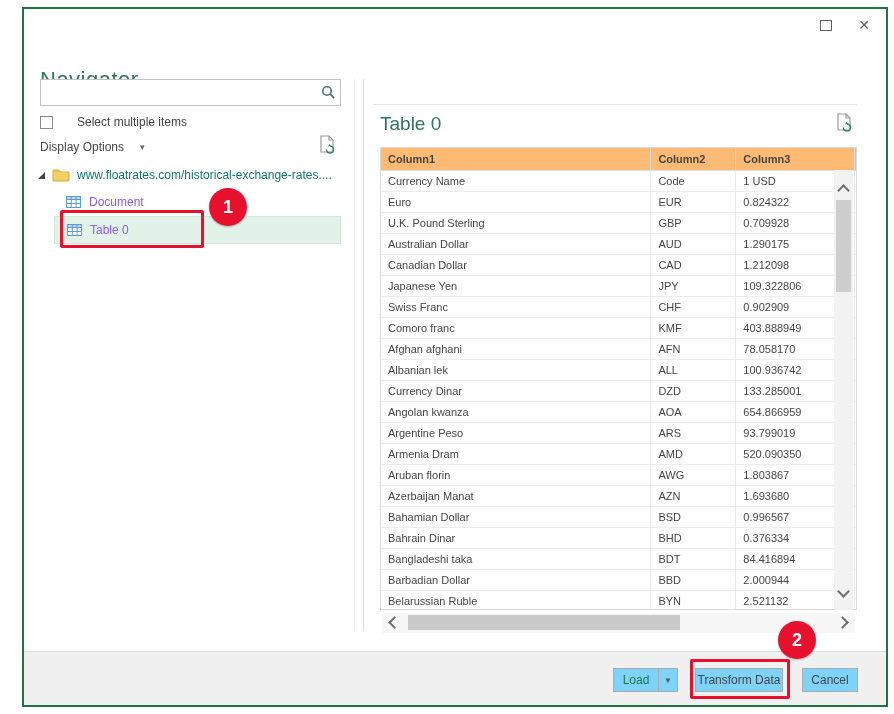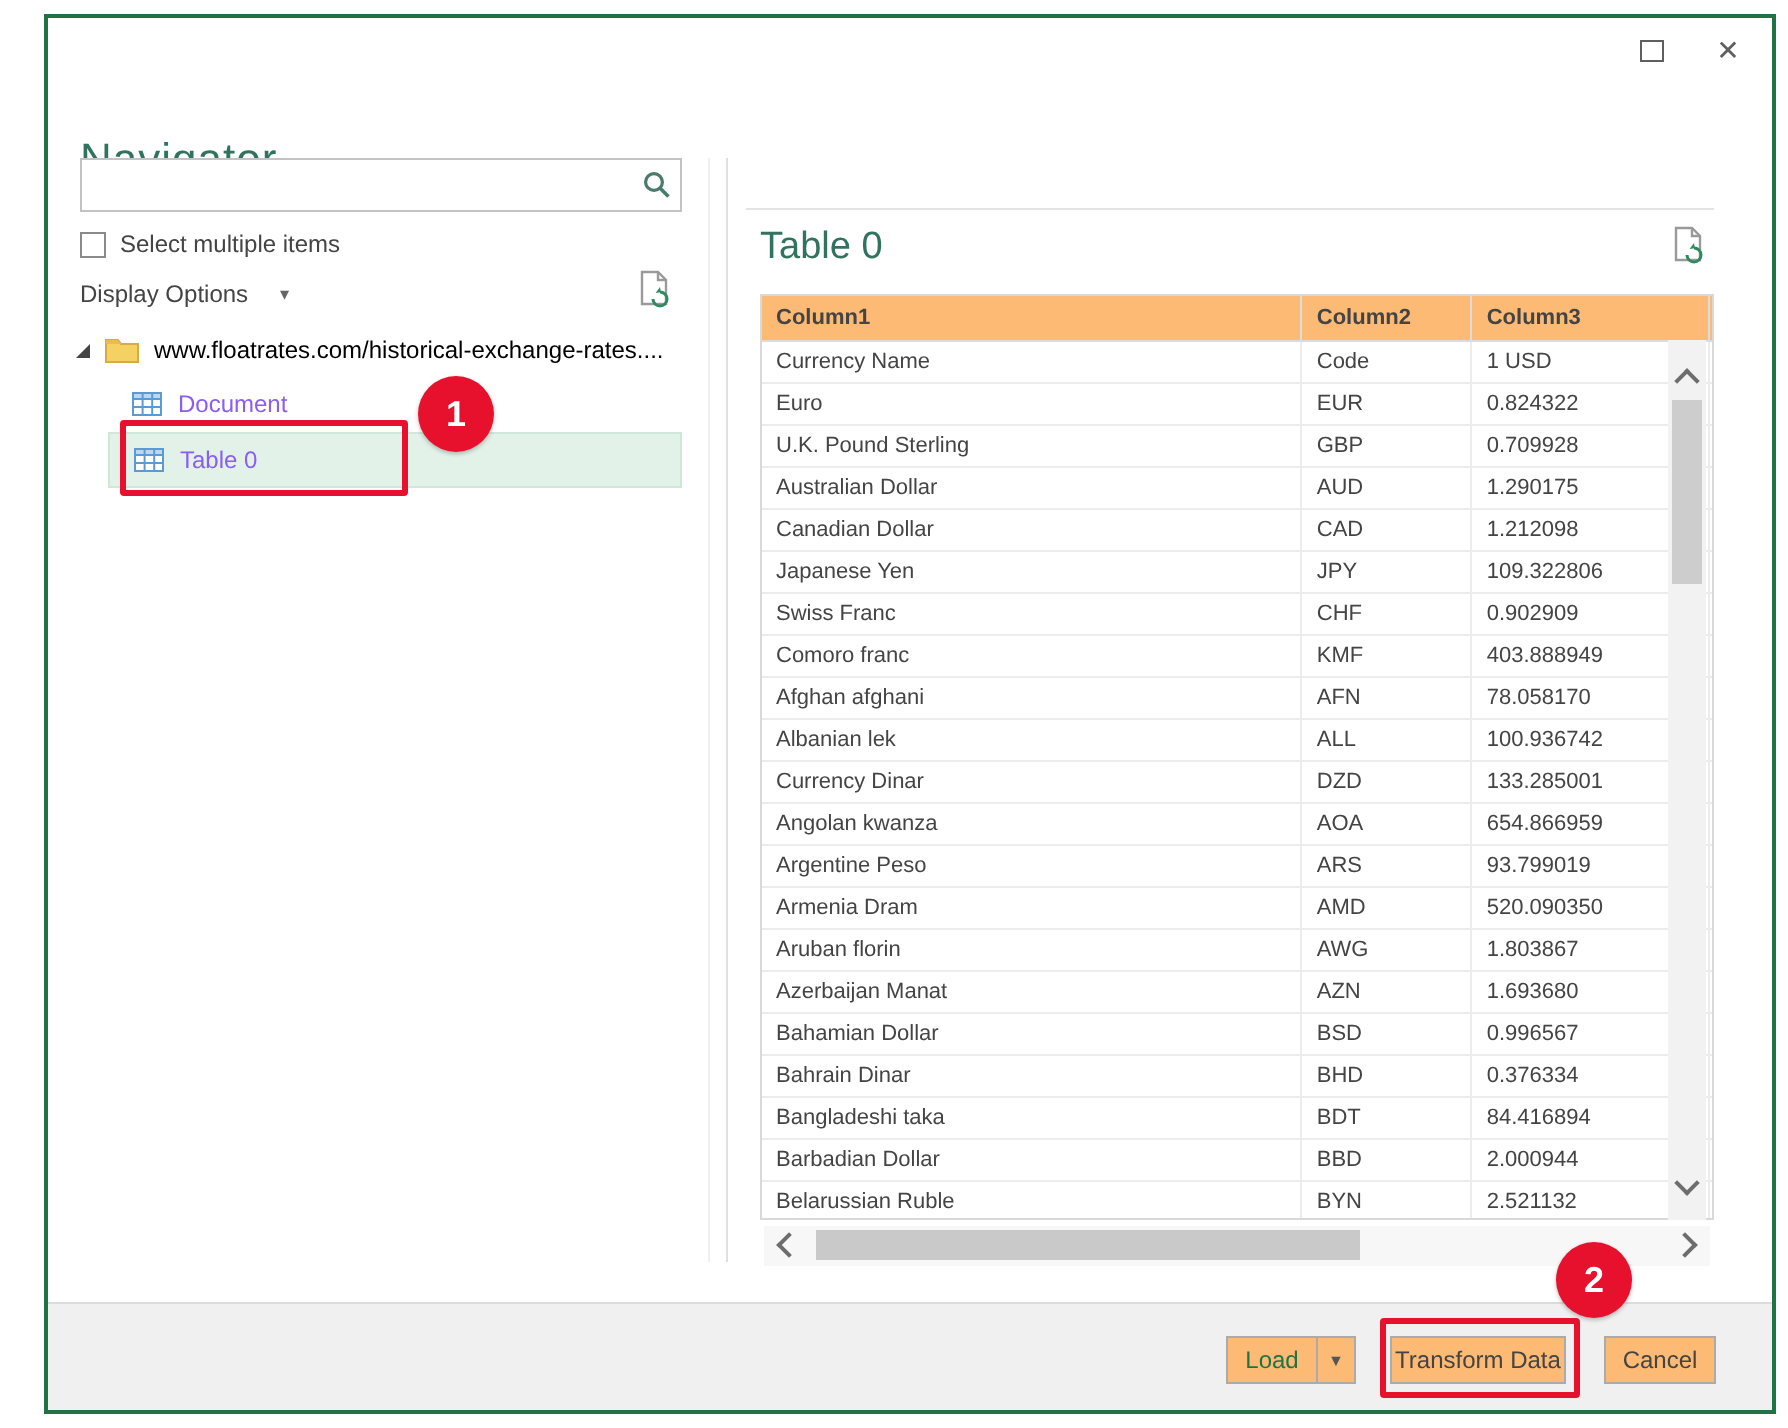--- a/index.html
+++ b/index.html
@@ -12,30 +12,30 @@
   .win-btn { width:20px; height:20px; display:flex; align-items:center; justify-content:center; color:#5f5f5f; font-size:14px; cursor:default; }
   .max-glyph { width:12px; height:11px; border:1px solid #5f5f5f; display:inline-block; }
 
   .dlg-title { position:absolute; left:16px; top:26px; font-size:22px; font-weight:300; color:#31735f; letter-spacing:0.5px;margin-top:32px; }
 
   
   .search-box { position:absolute; left:16px; top:70px; width:301px; height:27px; border:1px solid #c3c3c3; background:#fff; display:flex; align-items:center; }
   .search-box input { flex:1; border:none; outline:none; height:100%; padding:0 6px; font-size:12px; font-family:inherit; color:#444; background:transparent; }
   .search-icon { width:24px; display:flex; align-items:center; justify-content:center; }
 
-  .check-row { position:absolute; left:16px; top:106px; display:flex; align-items:flex-end; gap:7px; font-size:12px; color:#444; }
+  .check-row { position:absolute; left:16px; top:106px; display:flex; align-items:flex-end; gap:24px; font-size:12px; color:#444; }
   .checkbox { width:13px; height:13px; border:1px solid #8a8a8a; background:#fff; }
 
   .display-options { position:absolute; left:16px; top:131px; font-size:12px; color:#444; display:flex; align-items:center; gap:16px; }
   .caret { font-size:9px; color:#666; }
 
   .panel-refresh { position:absolute; left:294px; top:126px; }
 
   
-  .tree-root-row { position:absolute; left:14px; top:159px; display:flex; align-items:center; gap:7px; font-size:12px; color:#000000; width:316px; white-space:nowrap; overflow:hidden; }
+  .tree-root-row { position:absolute; left:14px; top:159px; display:flex; align-items:center; gap:7px; font-size:12px; color:#0f766e; width:316px; white-space:nowrap; overflow:hidden; }
   .expander { width:0; height:0; border-left:7px solid transparent; border-bottom:7px solid #444; }
   .tree-row { position:absolute; display:flex; align-items:center; gap:8px; font-size:12px; color:#8b5cf6; }
   .row-document { left:42px; top:186px; }
   .row-table0 { left:30px; top:207px; width:287px; height:28px; background:#e2f2e8; border:1px solid #cfe8da; padding-left:12px; gap:8px; }
 
   
   .v-divider { position:absolute; left:339px; top:70px; width:1px; height:552px; background:#e0e0e0; }
   .v-divider2 { position:absolute; left:330px; top:70px; width:1px; height:552px; background:#f0f0f0; }
 
   
@@ -63,21 +63,21 @@
   .chev.down { left:5px; bottom:14px; transform:rotate(45deg); }
 
   
   .hscroll { position:absolute; left:358px; top:604px; width:473px; height:20px; background:#f7f7f7; }
   .hscroll .thumb { position:absolute; left:26px; top:2px; width:272px; height:15px; background:#c9c9c9; }
   .chev.left { left:8px; top:5px; transform:rotate(135deg); }
   .chev.right { right:8px; top:5px; transform:rotate(-45deg); }
 
   
   .footer { position:absolute; left:0; bottom:0; width:100%; height:54px; background:#f0f0f0; border-top:1px solid #dcdcdc; }
-  .btn { position:absolute; height:24px; background:#fdba74; border:1px solid #ababab; font-size:12px; font-family:inherit; color:#444; text-align:center; cursor:default; }
+  .btn { position:absolute; height:24px; background:#7dd3fc; border:1px solid #ababab; font-size:12px; font-family:inherit; color:#444; text-align:center; cursor:default; }
   .btn-load { left:589px; top:659px; width:46px; color:#217346; }
   .btn-load-drop { left:634px; top:659px; width:20px; font-size:8px; color:#555; }
   .btn-transform { left:671px; top:659px; width:88px; }
   .btn-cancel { left:778px; top:659px; width:56px; }
 
   
   .anno-rect { position:absolute; border:3px solid #e8112d; border-radius:2px; background:transparent; }
   .rect1 { left:36px; top:201px; width:144px; height:38px; }
   .rect2 { left:666px; top:650px; width:100px; height:40px; }
   .badge { position:absolute; width:38px; height:38px; border-radius:50%; background:#e8112d; color:#fff; font-size:18px; font-weight:bold; display:flex; align-items:center; justify-content:center; box-shadow:0 1px 2px rgba(0,0,0,0.25); }

